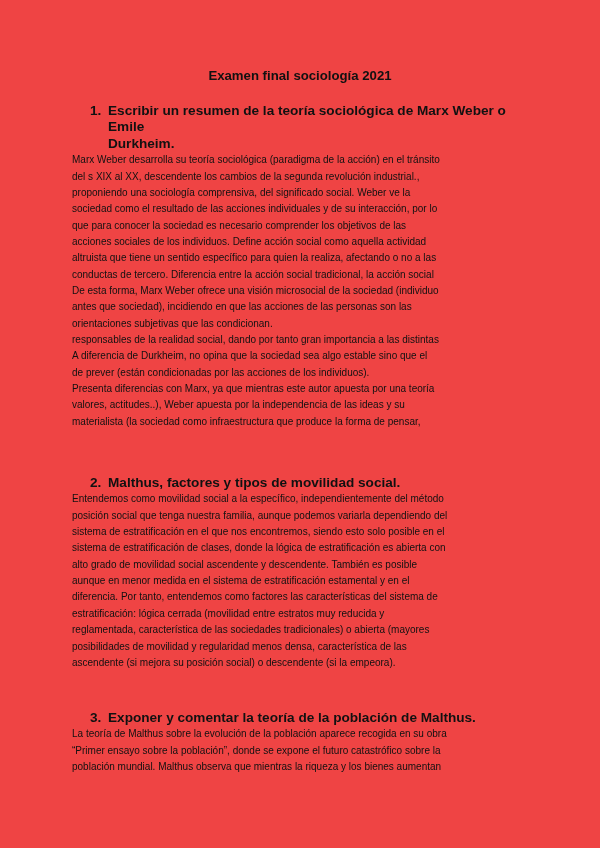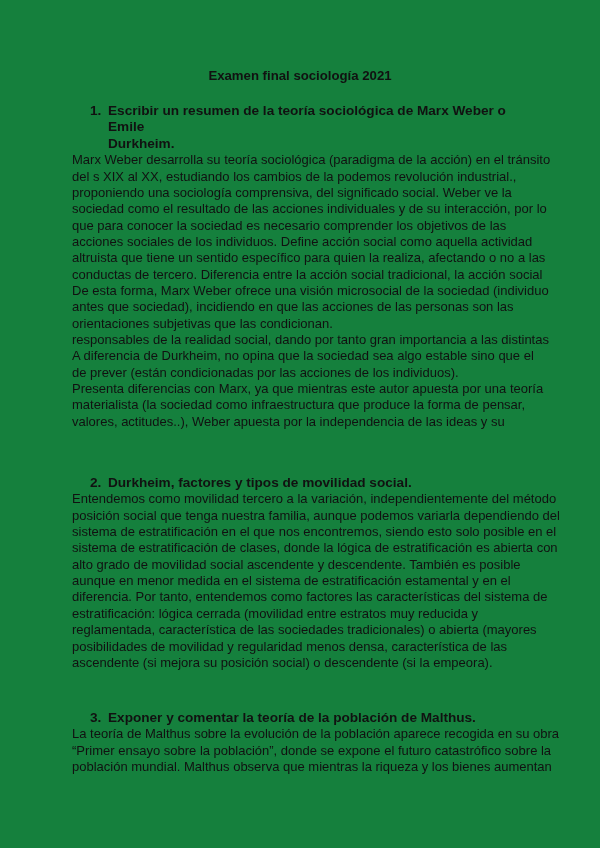--- a/index.html
+++ b/index.html
@@ -3,75 +3,75 @@
 <meta charset="utf-8">
 <style>
   html, body { margin: 0; padding: 0; }
   body {
     width: 600px; height: 848px; overflow: hidden;
     background: #ffffff;
     font-family: "Liberation Sans", sans-serif;
     color: #111111;
     position: relative;
   }
-  .page { position: absolute; left: 0; top: 0; width: 600px; height: 848px; background: #15803d; }
+  .page { position: absolute; left: 0; top: 0; width: 600px; height: 848px; background: #ef4444; }
   .title {
     position: absolute; top: 68px; left: 0; width: 600px;
     text-align: center; font-weight: bold; font-size: 13.2px; line-height: 16px;
   }
   .section { position: absolute; left: 72px; width: 470px; }
   .heading {
     position: relative; font-weight: bold; font-size: 13.6px; line-height: 16.4px;
     padding-left: 36px; letter-spacing: 0px;
   }
   .heading .num { position: absolute; left: 18px; top: 0; }
-  .body-text { font-size: 13px; line-height: 16.35px; white-space: nowrap; }
+  .body-text { font-size: 10px; line-height: 16.35px; white-space: nowrap; }
   .line { display: block; }
 </style>
 </head>
 <body>
 
 <div class="page">
 
   <div class="title">Examen final sociología 2021</div>
 
   <div class="section" style="top:103px;">
     <div class="heading">
       <span class="num">1.</span>
       <span class="line">Escribir un resumen de la teoría sociológica de Marx Weber o Emile</span>
       <span class="line">Durkheim.</span>
     </div>
     <div class="body-text">
       <span class="line">Marx Weber desarrolla su teoría sociológica (paradigma de la acción) en el tránsito</span>
-      <span class="line">del s XIX al XX, estudiando los cambios de la podemos revolución industrial.,</span>
+      <span class="line">del s XIX al XX, descendente los cambios de la segunda revolución industrial.,</span>
       <span class="line">proponiendo una sociología comprensiva, del significado social. Weber ve la</span>
       <span class="line">sociedad como el resultado de las acciones individuales y de su interacción, por lo</span>
       <span class="line">que para conocer la sociedad es necesario comprender los objetivos de las</span>
       <span class="line">acciones sociales de los individuos. Define acción social como aquella actividad</span>
       <span class="line">altruista que tiene un sentido específico para quien la realiza, afectando o no a las</span>
       <span class="line">conductas de tercero. Diferencia entre la acción social tradicional, la acción social</span>
       <span class="line">De esta forma, Marx Weber ofrece una visión microsocial de la sociedad (individuo</span>
       <span class="line">antes que sociedad), incidiendo en que las acciones de las personas son las</span>
       <span class="line">orientaciones subjetivas que las condicionan.</span>
       <span class="line">responsables de la realidad social, dando por tanto gran importancia a las distintas</span>
       <span class="line">A diferencia de Durkheim, no opina que la sociedad sea algo estable sino que el</span>
       <span class="line">de prever (están condicionadas por las acciones de los individuos).</span>
       <span class="line">Presenta diferencias con Marx, ya que mientras este autor apuesta por una teoría</span>
+      <span class="line">valores, actitudes..), Weber apuesta por la independencia de las ideas y su</span>
       <span class="line">materialista (la sociedad como infraestructura que produce la forma de pensar,</span>
-      <span class="line">valores, actitudes..), Weber apuesta por la independencia de las ideas y su</span>
     </div>
   </div>
 
   <div class="section" style="top:475px;">
     <div class="heading">
       <span class="num">2.</span>
-      <span class="line">Durkheim, factores y tipos de movilidad social.</span>
+      <span class="line">Malthus, factores y tipos de movilidad social.</span>
     </div>
     <div class="body-text">
-      <span class="line">Entendemos como movilidad tercero a la variación, independientemente del método</span>
+      <span class="line">Entendemos como movilidad social a la específico, independientemente del método</span>
       <span class="line">posición social que tenga nuestra familia, aunque podemos variarla dependiendo del</span>
       <span class="line">sistema de estratificación en el que nos encontremos, siendo esto solo posible en el</span>
       <span class="line">sistema de estratificación de clases, donde la lógica de estratificación es abierta con</span>
       <span class="line">alto grado de movilidad social ascendente y descendente. También es posible</span>
       <span class="line">aunque en menor medida en el sistema de estratificación estamental y en el</span>
       <span class="line">diferencia. Por tanto, entendemos como factores las características del sistema de</span>
       <span class="line">estratificación: lógica cerrada (movilidad entre estratos muy reducida y</span>
       <span class="line">reglamentada, característica de las sociedades tradicionales) o abierta (mayores</span>
       <span class="line">posibilidades de movilidad y regularidad menos densa, característica de las</span>
       <span class="line">ascendente (si mejora su posición social) o descendente (si la empeora).</span>

